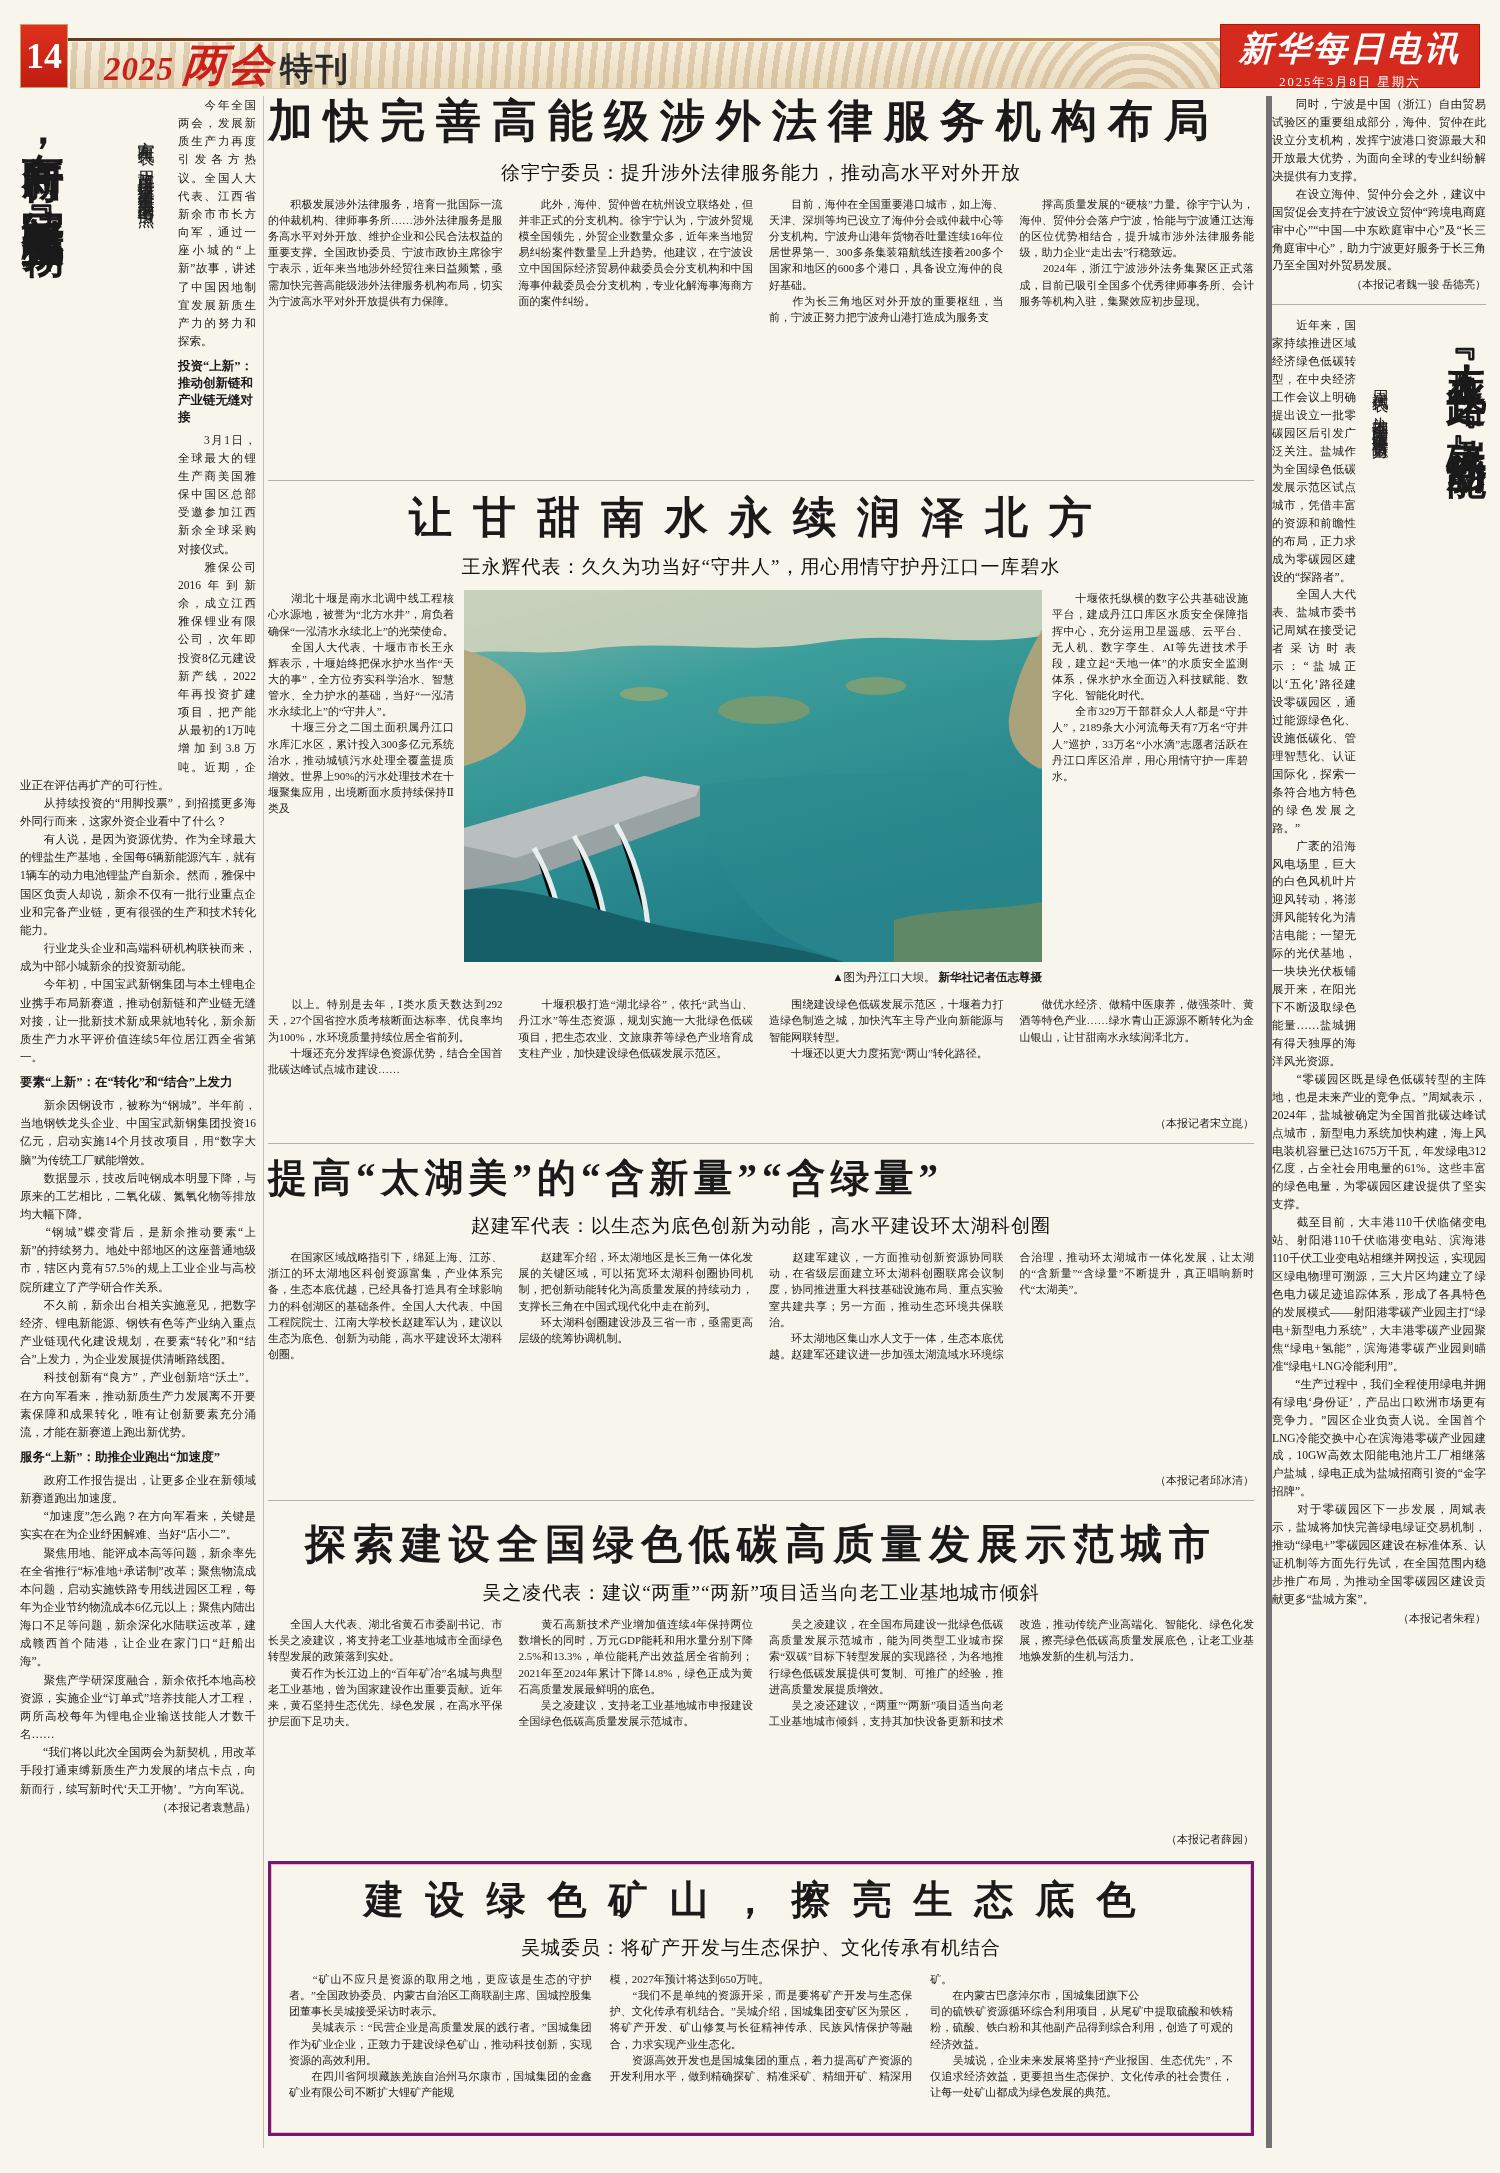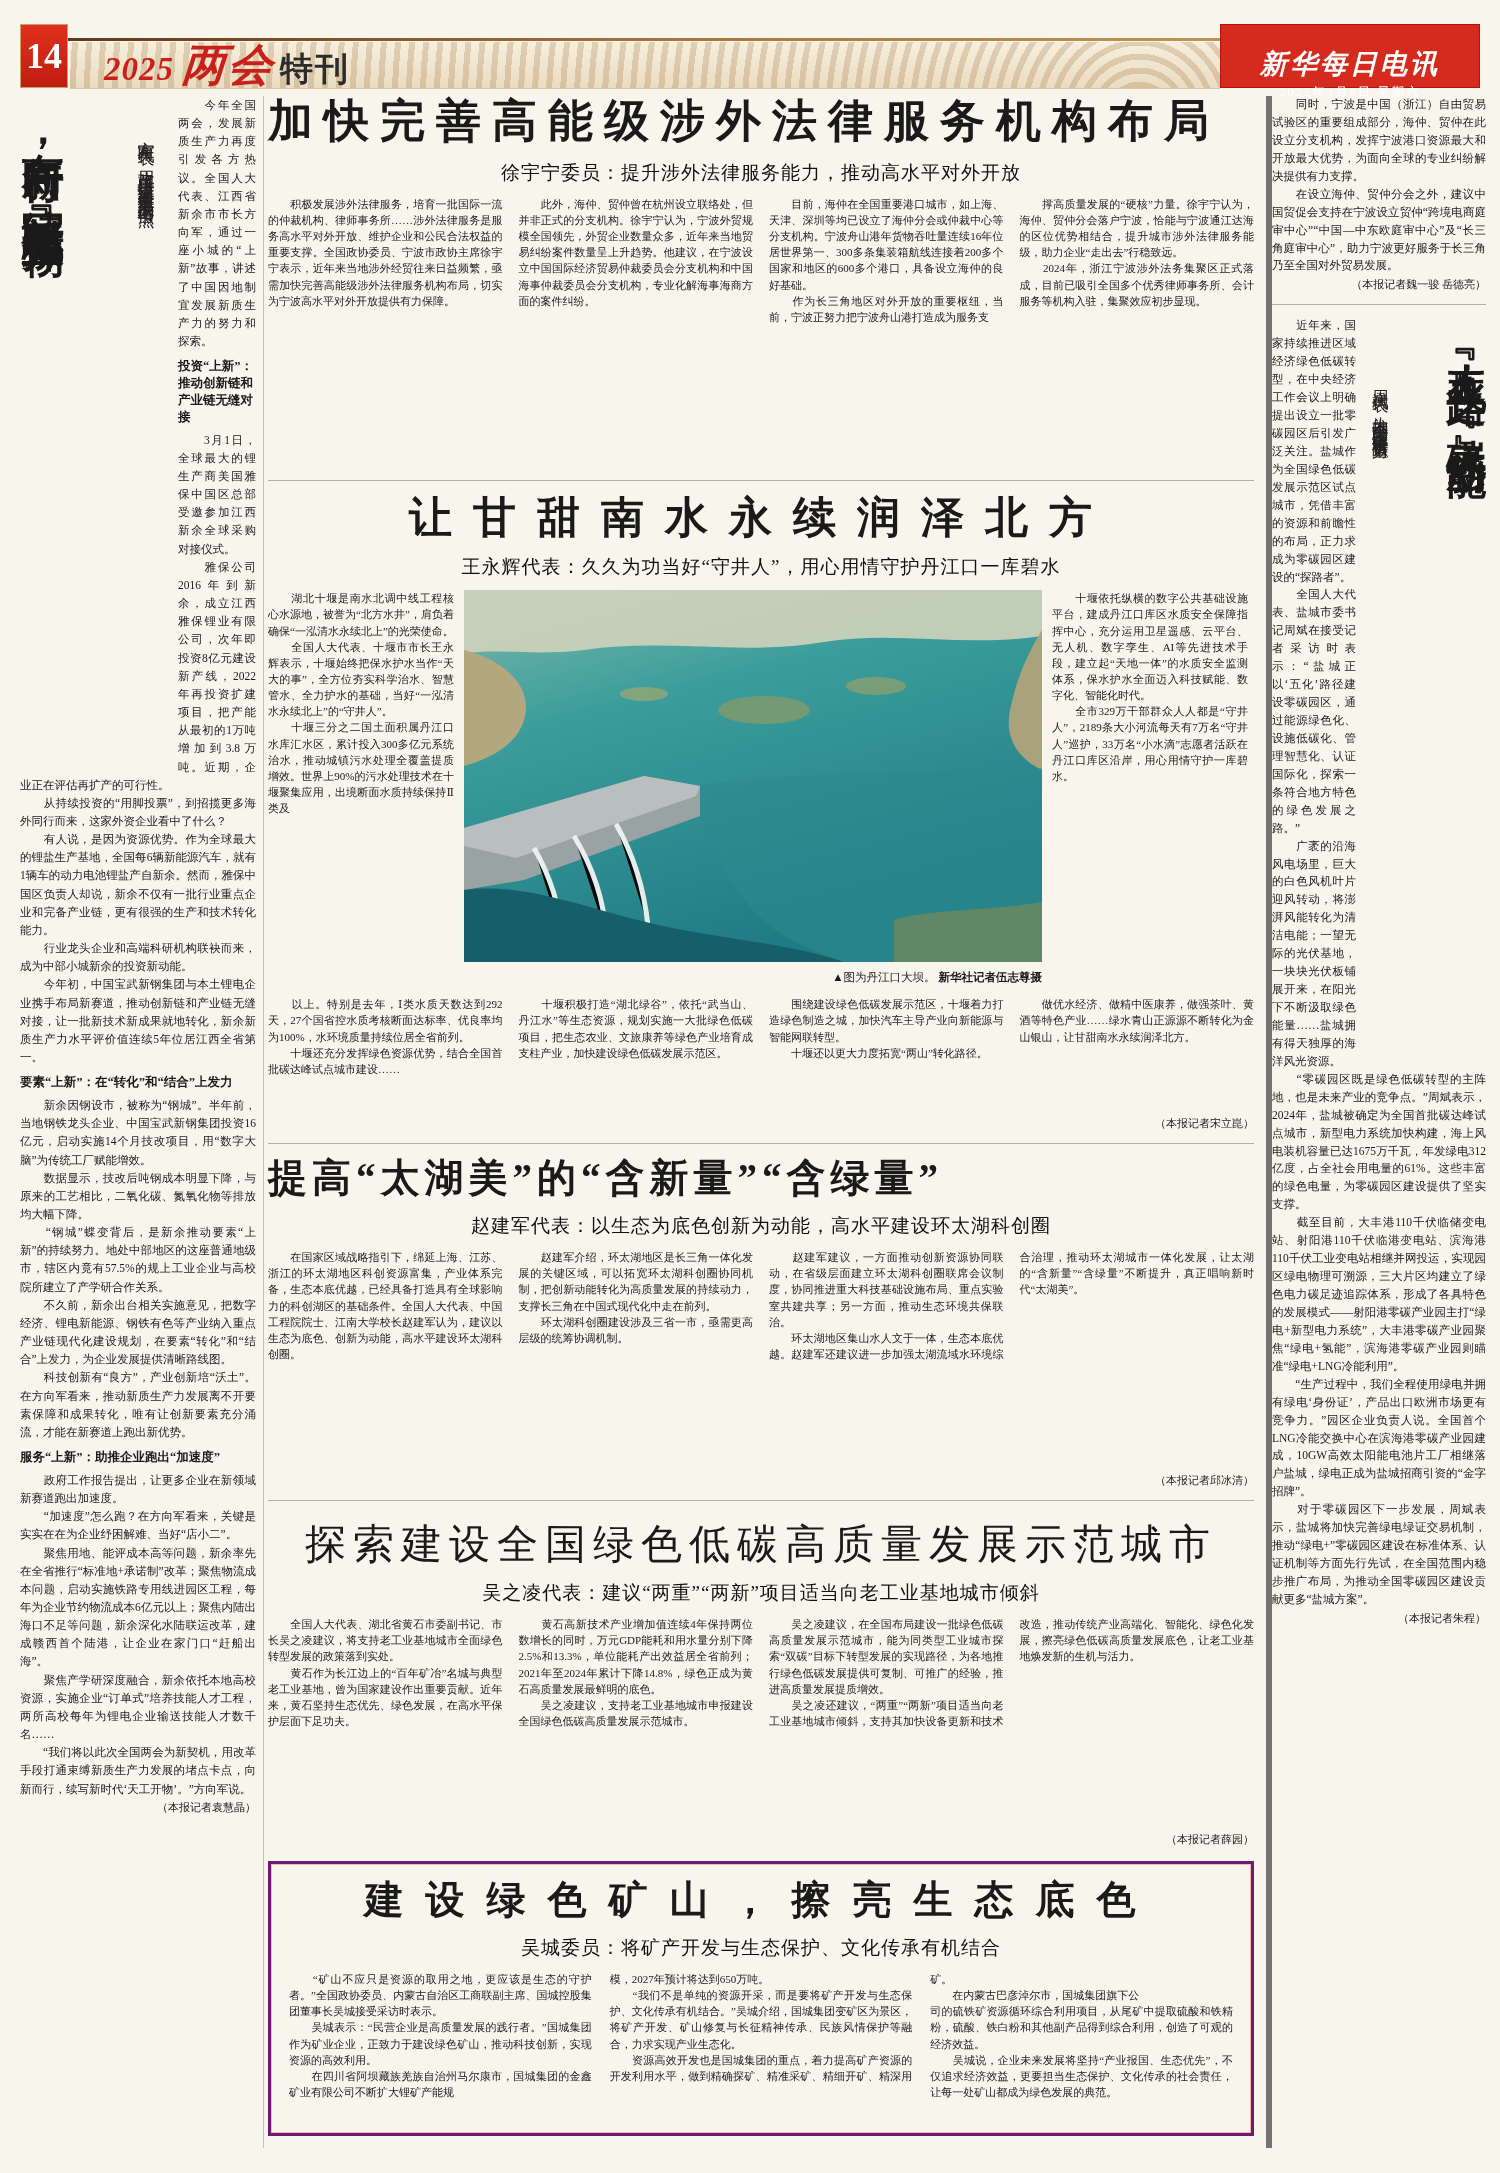--- a/index.html
+++ b/index.html
@@ -17,21 +17,21 @@
           repeating-radial-gradient(circle at 93% 160%, rgba(167,124,74,.28) 0 6px, rgba(247,239,221,0) 6px 14px),
           linear-gradient(180deg,#f7efdd,#e9dcc0);
          border-bottom:1px solid #d8c6a2;display:flex;align-items:center;}
   .sectitle{display:flex;align-items:baseline;margin-left:34px;}
   .st-year{color:#c9211a;font-size:33px;font-weight:900;font-style:italic;letter-spacing:1px;}
   .st-main{color:#c9211a;font-size:44px;font-weight:900;font-style:italic;margin-left:8px;
            transform:skewX(-4deg);letter-spacing:2px;}
   .st-suffix{color:#2b2b2b;font-size:33px;font-weight:900;margin-left:6px;letter-spacing:2px;}
   .masthead{position:absolute;right:0;top:2px;width:258px;height:62px;background:#d42b1e;
             color:#fff;text-align:center;border:1px solid #b01608;}
-  .mh-name{font-size:27px;font-weight:bold;font-style:italic;letter-spacing:3px;margin-top:21px;}
+  .mh-name{font-size:34px;font-weight:bold;font-style:italic;letter-spacing:3px;margin-top:1px;}
   .mh-date{font-size:12.5px;letter-spacing:2px;margin-top:2px;}
   
   .txt{font-size:11px;line-height:1.47;text-align:justify;white-space:pre-line;}
   .byline{font-size:11px;text-align:right;margin-top:2px;}
   .dek{font-size:19px;text-align:center;color:#111;margin:12px 0 10px;letter-spacing:1px;}
   .hdiv{border-bottom:1px solid #b7af9e;margin:12px 0;}
   
   .left-rail{position:absolute;left:20px;top:96px;width:236px;height:2052px;
              padding-right:7px;border-right:1px solid #c8c1b1;overflow:hidden;}
   .lr-float{float:left;width:148px;height:650px;position:relative;margin:18px 10px 6px 0;}
@@ -39,21 +39,21 @@
            font-size:42px;font-weight:900;letter-spacing:3px;line-height:1;}
   .lr-sub{position:absolute;left:116px;top:14px;writing-mode:vertical-rl;text-orientation:upright;
           font-size:17px;letter-spacing:2px;line-height:1.15;color:#222;}
   .left-rail .txt{font-size:11.5px;line-height:1.58;}
   .subhead{font-size:12.5px;font-weight:bold;margin:8px 0 5px;line-height:1.35;}
   
   .center{position:absolute;left:268px;top:96px;width:986px;}
   .headline-a{font-size:45px;font-weight:700;text-align:left;letter-spacing:11px;line-height:1.15;}
   .headline-b{font-size:43px;font-weight:900;text-align:center;letter-spacing:21px;line-height:1.15;}
   .headline-c{font-size:39px;font-weight:900;letter-spacing:5px;line-height:1.15;}
-  .headline-d{font-size:41px;font-weight:400;text-align:center;letter-spacing:7px;line-height:1.15;margin-top:20px;}
+  .headline-d{font-size:41px;font-weight:700;text-align:center;letter-spacing:7px;line-height:1.15;margin-top:20px;}
   .headline-e{font-size:39px;font-weight:900;text-align:center;letter-spacing:22px;line-height:1.15;}
   .cols4{column-count:4;column-gap:16px;height:272px;overflow:hidden;}
   .cols4c{column-count:4;column-gap:16px;height:222px;overflow:hidden;}
   .cols4d{column-count:4;column-gap:16px;height:214px;overflow:hidden;}
   .cols3e{column-count:3;column-gap:18px;height:152px;overflow:hidden;}
   .colsb{column-count:4;column-gap:16px;height:118px;overflow:hidden;}
   .b-row{display:flex;gap:10px;margin-top:4px;}
   .b-left{width:186px;height:398px;overflow:hidden;}
   .b-right{width:196px;height:398px;overflow:hidden;}
   .b-photo{width:578px;}

